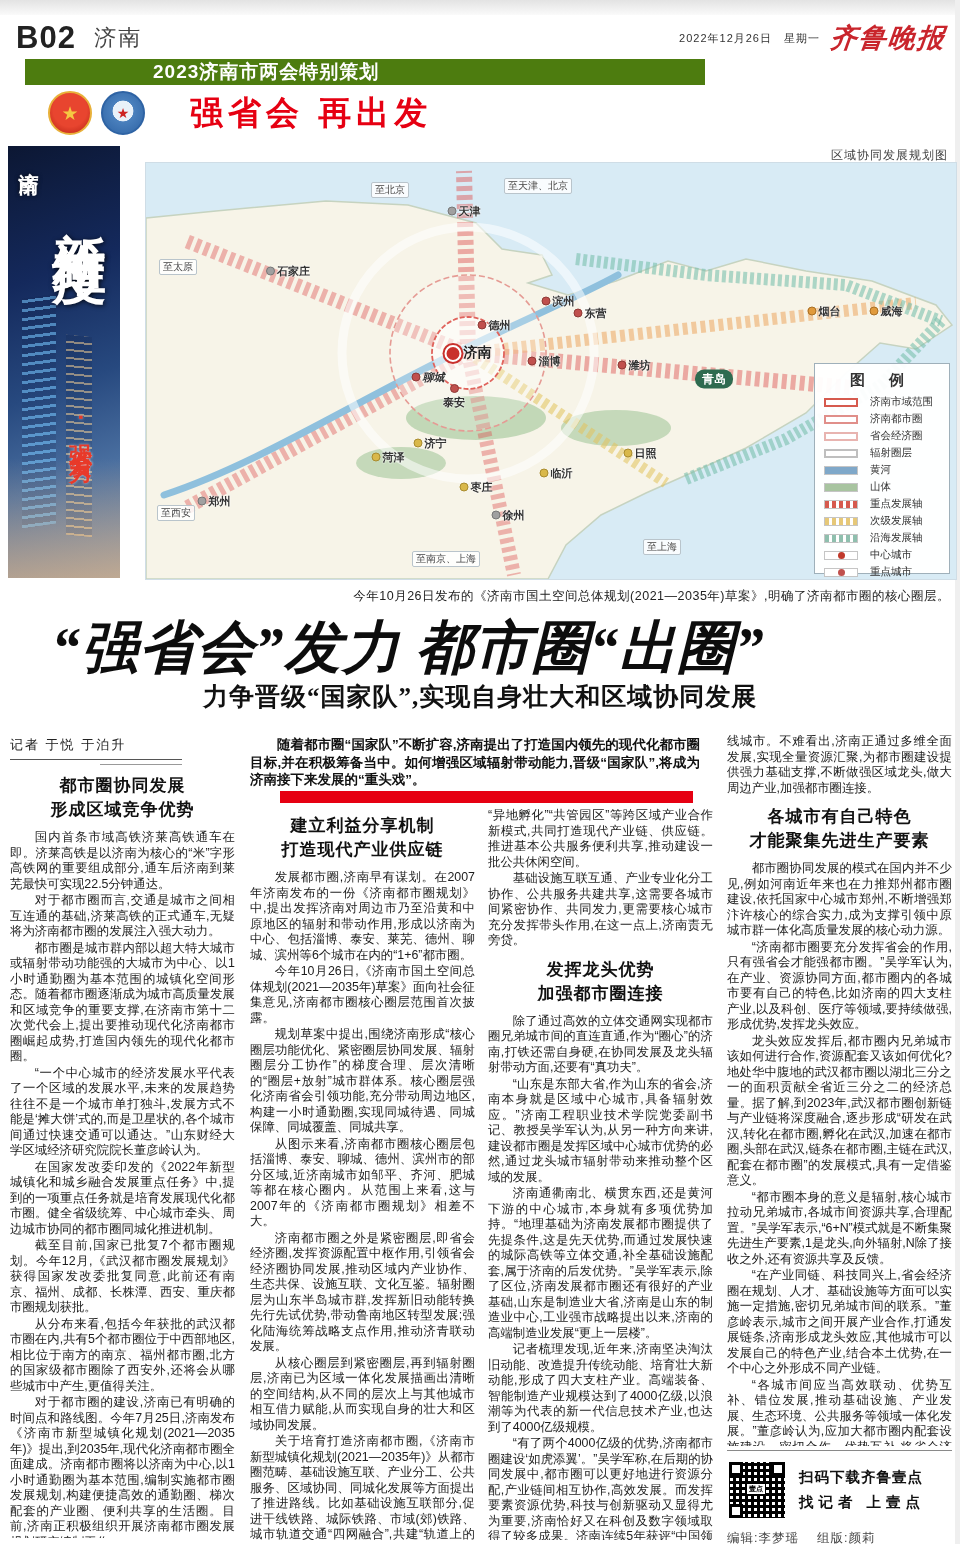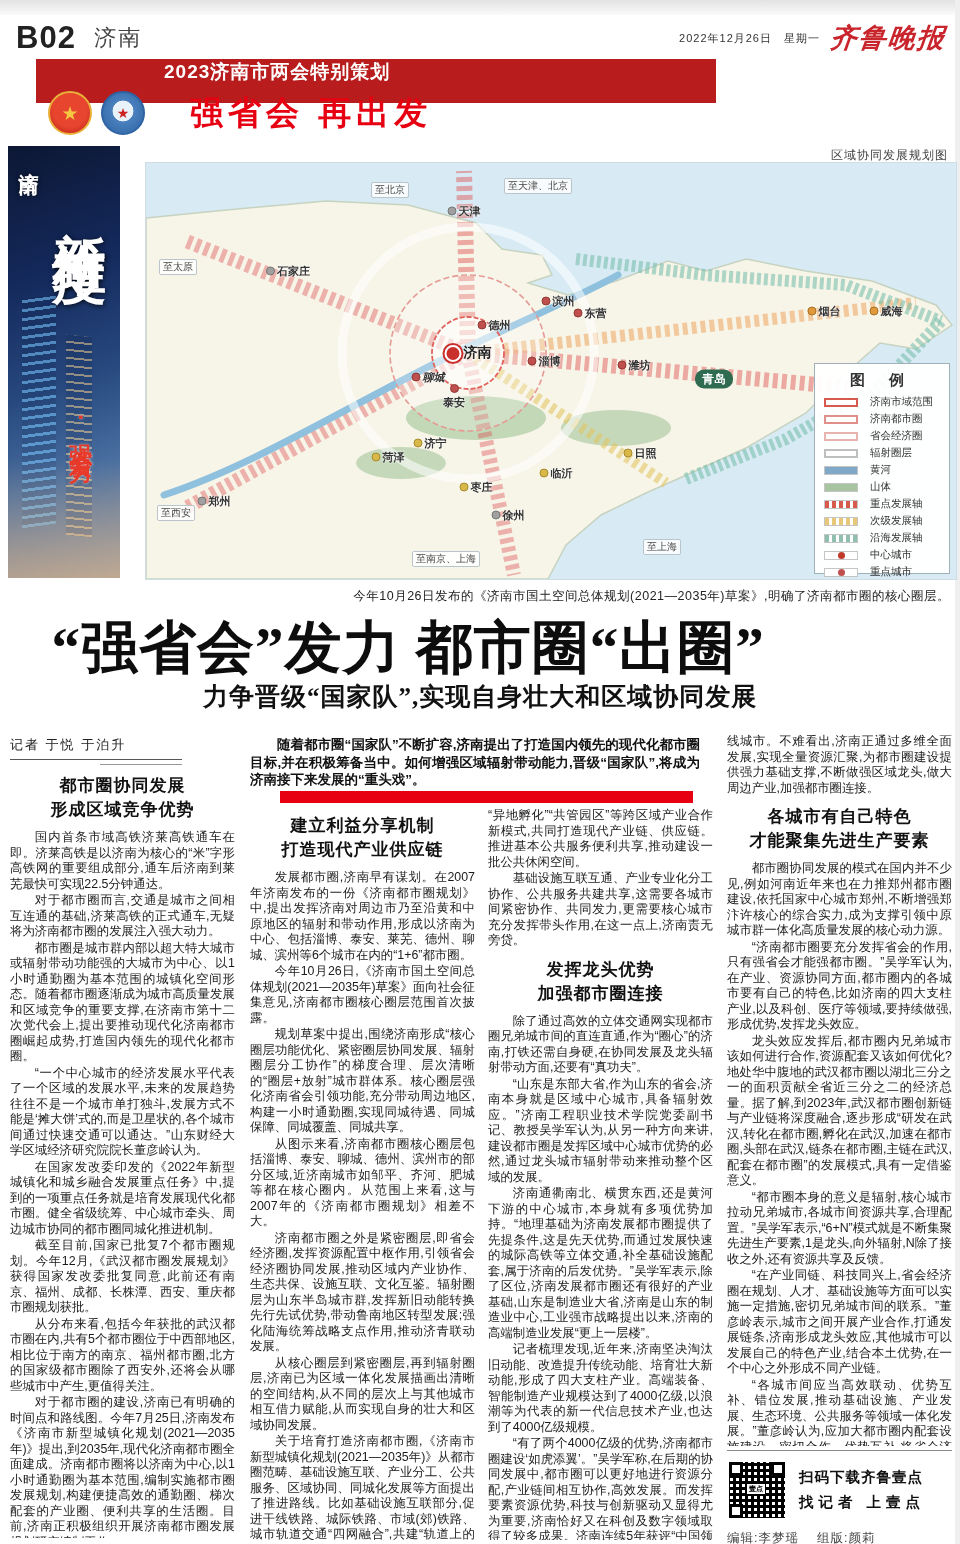--- a/index.html
+++ b/index.html
@@ -11,21 +11,21 @@
   
   .hdr{position:absolute;left:16px;top:20px;right:14px;height:38px;}
   .pageno{font-size:31px;font-weight:700;color:#222;letter-spacing:1px;display:inline-block;vertical-align:bottom;}
   .section{font-size:22px;color:#444;margin-left:14px;display:inline-block;vertical-align:bottom;padding-bottom:3px;letter-spacing:2px;}
   .hdr-right{position:absolute;right:0;bottom:2px;display:flex;align-items:center;gap:10px;}
   .dateline{font-size:11px;color:#333;letter-spacing:1px;}
   .masthead{font-size:27px;font-weight:900;color:#c9252c;font-family:"Liberation Serif","DejaVu Serif",serif;
             font-style:italic;transform:skewX(-6deg);letter-spacing:2px;}
 
   
-  .banner{position:absolute;left:36px;top:59px;width:680px;height:44px;background:#b91c1c;}
+  .banner{position:absolute;left:25px;top:59px;width:680px;height:26px;background:#4d7c0f;}
   .banner-title{position:absolute;left:128px;top:0;line-height:26px;color:#fff;font-size:19px;font-weight:700;letter-spacing:1px;}
   .slogan-row{position:absolute;left:48px;top:88px;height:50px;display:flex;align-items:center;}
   .emblem{width:40px;height:40px;border-radius:50%;display:flex;align-items:center;justify-content:center;margin-right:9px;}
   .emblem.nat{background:radial-gradient(circle at 50% 42%,#e8452f 55%,#b41f12);border:2px solid #e8b13a;color:#f5c842;font-size:19px;}
   .emblem.cppcc{background:radial-gradient(circle at 50% 45%,#e9f1f9 34%,#4a80bd 36%,#2e63a4);border:2px solid #2e63a4;color:#cc2222;font-size:14px;}
   .slogan{font-size:33px;font-weight:900;color:#e60012;letter-spacing:5px;margin-left:36px;font-family:"Liberation Sans",sans-serif;}
 
   
   .photo{position:absolute;left:8px;top:146px;width:112px;height:432px;overflow:hidden;
          background:linear-gradient(160deg,#0c1733 0%,#14295c 30%,#27497f 55%,#4a6fa0 75%,#8a97a8 100%);}
@@ -59,21 +59,21 @@
   .lg-row{display:flex;align-items:center;gap:12px;margin-bottom:3px;}
   .lg-row .swatch{width:34px;height:9px;background:#fff;border:1px solid #c5c5c5;box-sizing:border-box;flex:0 0 auto;display:flex;align-items:center;justify-content:center;}
   .lg-row .swatch.k-outline{border-width:2px;}
   .lg-row .swatch .dot{display:none;width:7px;height:7px;border-radius:50%;}
   .lg-row .swatch.k-dot .dot{display:block;}
   .lg-label{font-size:10.5px;color:#333;}
   .map-caption{position:absolute;left:145px;top:588px;width:805px;text-align:right;font-size:12.5px;color:#222;letter-spacing:.5px;}
 
   
   .headline{position:absolute;left:0;top:610px;width:816px;text-align:center;font-family:"Liberation Serif","DejaVu Serif",serif;
-            font-size:57px;font-weight:900;color:#0d0d0d;letter-spacing:1px;}
+            font-size:57px;font-weight:900;color:#0d0d0d;letter-spacing:1px;font-style:italic;}
   .subheadline{position:absolute;left:0;top:680px;width:960px;text-align:center;font-family:"Liberation Serif","DejaVu Serif",serif;
             font-size:25px;font-weight:600;color:#111;letter-spacing:1px;}
 
   
   .col{position:absolute;width:225px;overflow:hidden;}
   .para{font-size:12.4px;line-height:15.5px;text-align:justify;text-indent:2em;margin:0 0 1px 0;color:#1b1b1b;}
   .para.noindent{text-indent:0;}
   .sec-head{font-size:17px;font-weight:800;text-align:center;line-height:1.42;margin:9px 0 8px 0;color:#111;letter-spacing:1px;}
   .byline{font-size:13px;color:#222;letter-spacing:2px;}
   .byline-rule1{width:172px;height:1px;background:#555;margin-top:5px;}

